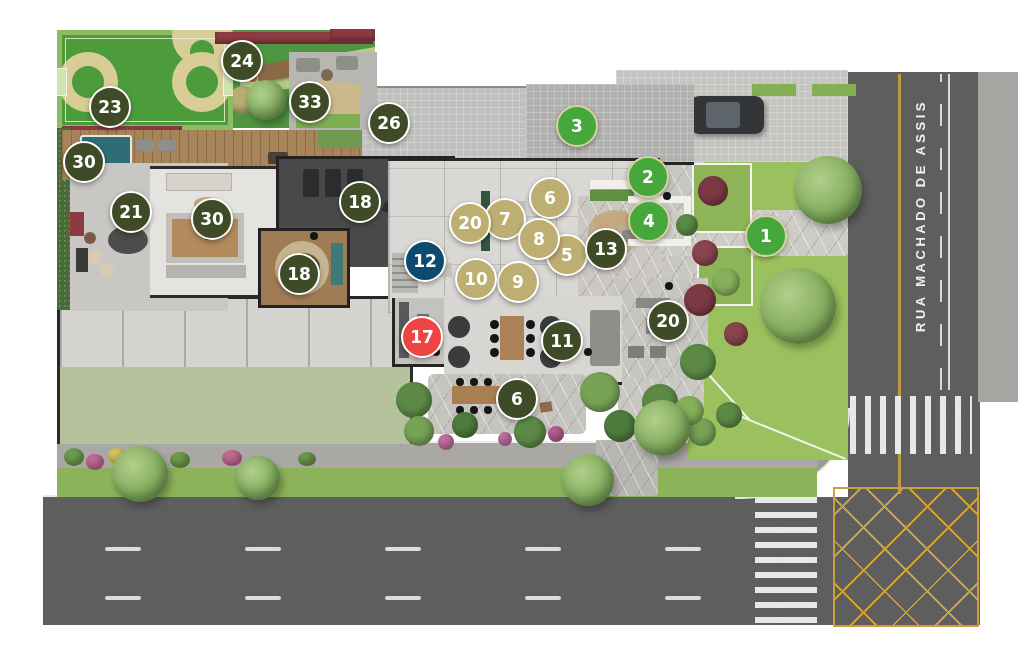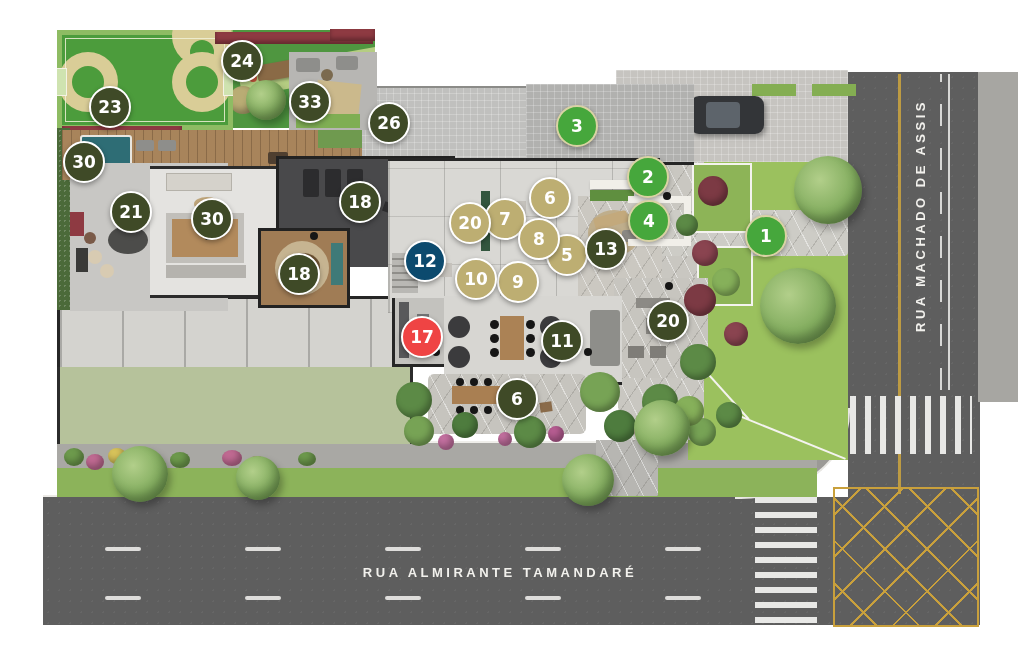--- a/index.html
+++ b/index.html
@@ -64,21 +64,20 @@
                          repeating-linear-gradient(-45deg, transparent 0 28px, #c9a03c 28px 30px);"></div>
   <div class="abs" style="left:850px;top:396px;width:122px;height:58px;
               background:repeating-linear-gradient(90deg,#e8e8e6 0 6px,transparent 6px 15px);"></div>
   <div class="abs" style="left:755px;top:483px;width:62px;height:140px;
               background:repeating-linear-gradient(0deg,#e8e8e6 0 6px,transparent 6px 15px);"></div>
   <div class="abs" style="left:735px;top:408px;width:113px;height:89px;background:#9b9a96;
               border-bottom-right-radius:95% 95%;border-right:2px solid #e8e7e3;border-bottom:2px solid #e8e7e3;"></div>
   <div class="abs" style="left:795px;top:420px;font-size:11px;color:#e4e4e2;transform:rotate(-30deg);">♿</div>
   <div class="abs" style="left:760px;top:455px;font-size:11px;color:#e4e4e2;transform:rotate(-60deg);">♿</div>
 
-  <div class="abs street-label" style="left:290px;top:565px;width:420px;">RUA ALMIRANTE TAMANDARÉ</div>
   <div class="abs street-label vtxt" style="left:760px;top:208px;width:320px;transform:rotate(-90deg);">RUA MACHADO DE ASSIS</div>
 
   <div class="abs" style="left:57px;top:441px;width:760px;height:29px;background:#a9a8a4;border-top:2px solid #efeeea;"></div>
   <div class="abs" style="left:57px;top:468px;width:760px;height:29px;background:#8cb35a;"></div>
 
   <div class="abs" style="left:57px;top:364px;width:350px;height:80px;background:#b6c29b;
               border-right:3px solid #2b2b2b;border-left:3px solid #2b2b2b;"></div>
 
   <div class="abs" style="left:57px;top:296px;width:348px;height:68px;background:#d4d3cf;
               border-top:3px solid #262626;border-left:3px solid #262626;

